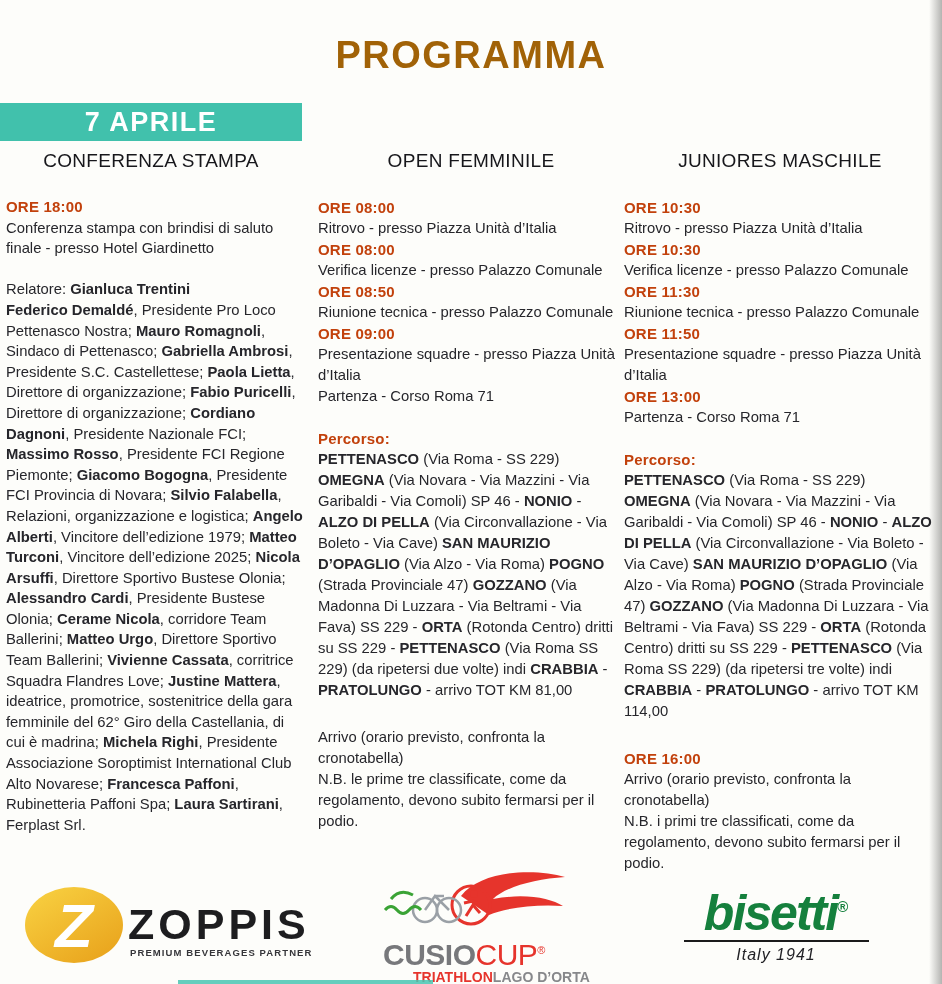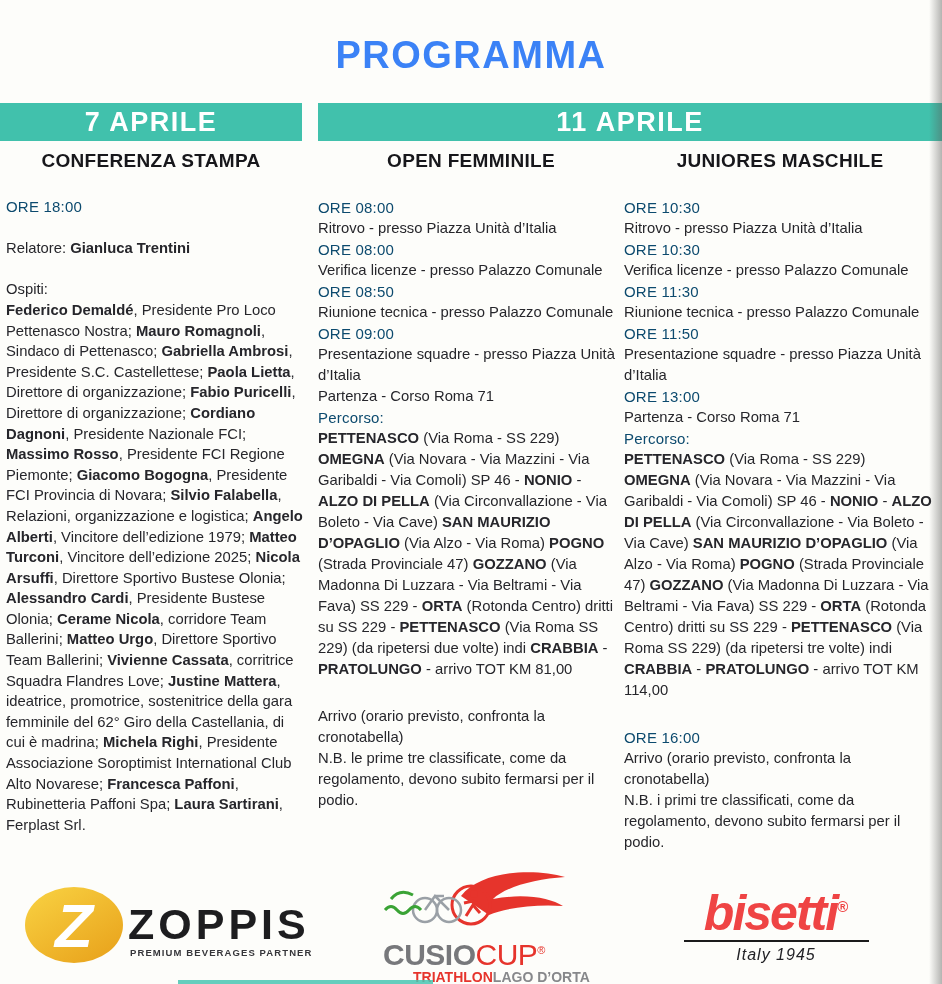--- a/index.html
+++ b/index.html
@@ -1,58 +1,58 @@
 <!DOCTYPE html>
 <html><head>
 <meta charset="utf-8">
 <style>
   * { margin:0; padding:0; box-sizing:border-box; }
   html,body { background:#ffffff; }
   body { font-family:"Liberation Sans", sans-serif; }
   .page { position:relative; width:942px; height:984px; background:#fdfdfa; overflow:hidden; color:#1c1c20; }
 
   .title { position:absolute; top:34px; left:0; width:942px; text-align:center;
-           font-size:38px; font-weight:bold; letter-spacing:1.5px; color:#3b82f6; }
+           font-size:38px; font-weight:bold; letter-spacing:1.5px; color:#a16207; }
 
   .banner { position:absolute; top:103px; height:38px; background:#41c1ac; color:#ffffff;
             font-weight:bold; font-size:27px; letter-spacing:1.5px; text-align:center; line-height:39px; }
   .banner-left  { left:0; width:302px; }
   .banner-right { left:318px; width:624px; }
 
-  .col-heading { position:absolute; top:150px; font-size:19px; font-weight:bold;
+  .col-heading { position:absolute; top:150px; font-size:19px; font-weight:normal;
                  letter-spacing:0.3px; text-align:center; color:#17171b; }
   .h-left  { left:0;     width:302px; }
   .h-mid   { left:318px; width:306px; }
   .h-right { left:624px; width:312px; }
 
   .col { position:absolute; top:197px; font-size:14.8px; line-height:21px; color:#26262b; }
   .col-left  { left:6px;   width:298px; line-height:20.6px; }
   .col-mid   { left:318px; width:297px; }
   .col-right { left:624px; width:308px; }
 
-  .time { font-weight:normal; color:#0c4a6e; font-size:15px; letter-spacing:0.2px; }
+  .time { font-weight:bold; color:#c2410c; font-size:15px; letter-spacing:0.2px; }
   p { margin:0; }
   .mt1 { margin-top:20.6px; }
-  .percorso { }
+  .percorso { margin-top:21px; }
   .arrivo   { margin-top:26px; }
 
   
   .sponsor-zoppis  { position:absolute; left:22px;  top:882px; }
   .sponsor-cusio   { position:absolute; left:383px; top:868px; width:185px; }
   .sponsor-bisetti { position:absolute; left:666px; top:880px; width:220px; text-align:center; }
 
   .cusio-word { font-size:30px; line-height:32px; letter-spacing:-0.5px; white-space:nowrap; }
   .cusio-c1 { color:#77787b; font-weight:bold; }
   .cusio-c2 { color:#e6342c;margin-top:44px; }
   .cusio-reg { font-size:11px; color:#e6342c; vertical-align:super; }
   .cusio-line2 { font-size:14px; font-weight:bold; margin-left:30px; line-height:13px; white-space:nowrap; }
   .cusio-red  { color:#e6342c; }
   .cusio-gray { color:#87888b; }
 
-  .bisetti-word { font-size:50px; font-weight:bold; font-style:italic; color:#ef4444;
+  .bisetti-word { font-size:50px; font-weight:bold; font-style:italic; color:#15803d;
                   letter-spacing:-2px; line-height:54px; white-space:nowrap; }
   .bisetti-reg  { font-size:15px; vertical-align:super; letter-spacing:0; }
   .bisetti-rule { width:185px; height:2px; background:#1b1b1b; margin:0 auto 4px; }
   .bisetti-tag  { font-style:italic; font-size:16px; color:#222226; letter-spacing:1px; }
 
   
   .edge-right { position:absolute; right:0; top:0; width:13px; height:984px; pointer-events:none;
                 background:linear-gradient(to right, rgba(90,90,88,0), rgba(90,90,88,0.45)); }
   .edge-bottom { position:absolute; left:178px; bottom:0; width:255px; height:4px;
                  background:#49c6b2; opacity:0.85; }
@@ -60,32 +60,29 @@
 </head>
 <body>
 
 <div class="page">
 
   <h1 class="title">PROGRAMMA</h1>
 
   <div class="banner banner-left">
     <span>7 APRILE</span>
   </div>
-  <div class="banner banner-right">
-    <span>11 APRILE</span>
-  </div>
 
   <div class="col-heading h-left">CONFERENZA STAMPA</div>
   <div class="col-heading h-mid">OPEN FEMMINILE</div>
   <div class="col-heading h-right">JUNIORES MASCHILE</div>
 
   <div class="col col-left">
     <div class="time">ORE 18:00</div>
+    <p>Conferenza stampa con brindisi di saluto finale - presso Hotel Giardinetto</p>
     <p class="mt1"><span>Relatore: </span><span style="font-weight: 700;">Gianluca Trentini</span></p>
-    <p class="mt1">Ospiti:</p>
     <p><span style="font-weight: 700;">Federico Demaldé</span><span>, Presidente Pro Loco Pettenasco Nostra; </span><span style="font-weight: 700;">Mauro Romagnoli</span><span>, Sindaco di Pettenasco; </span><span style="font-weight: 700;">Gabriella Ambrosi</span><span>, Presidente S.C. Castellettese; </span><span style="font-weight: 700;">Paola Lietta</span><span>, Direttore di organizzazione; </span><span style="font-weight: 700;">Fabio Puricelli</span><span>, Direttore di organizzazione; </span><span style="font-weight: 700;">Cordiano Dagnoni</span><span>, Presidente Nazionale FCI; </span><span style="font-weight: 700;">Massimo Rosso</span><span>, Presidente FCI Regione Piemonte; </span><span style="font-weight: 700;">Giacomo Bogogna</span><span>, Presidente FCI Provincia di Novara; </span><span style="font-weight: 700;">Silvio Falabella</span><span>, Relazioni, organizzazione e logistica; </span><span style="font-weight: 700;">Angelo Alberti</span><span>, Vincitore dell’edizione 1979; </span><span style="font-weight: 700;">Matteo Turconi</span><span>, Vincitore dell’edizione 2025; </span><span style="font-weight: 700;">Nicola Arsuffi</span><span>, Direttore Sportivo Bustese Olonia; </span><span style="font-weight: 700;">Alessandro Cardi</span><span>, Presidente Bustese Olonia; </span><span style="font-weight: 700;">Cerame Nicola</span><span>, corridore Team Ballerini; </span><span style="font-weight: 700;">Matteo Urgo</span><span>, Direttore Sportivo Team Ballerini; </span><span style="font-weight: 700;">Vivienne Cassata</span><span>, corritrice Squadra Flandres Love; </span><span style="font-weight: 700;">Justine Mattera</span><span>, ideatrice, promotrice, sostenitrice della gara femminile del 62° Giro della Castellania, di cui è madrina; </span><span style="font-weight: 700;">Michela Righi</span><span>, Presidente Associazione Soroptimist International Club Alto Novarese; </span><span style="font-weight: 700;">Francesca Paffoni</span><span>, Rubinetteria Paffoni Spa; </span><span style="font-weight: 700;">Laura Sartirani</span><span>, Ferplast Srl.</span></p>
   </div>
 
   <div class="col col-mid">
     <div>
 
     <div class="sched-item">
         <div class="time">ORE 08:00</div>
         <p>Ritrovo - presso Piazza Unità d’Italia</p>
       </div>
@@ -184,19 +181,19 @@
       <span class="cusio-red">TRIATHLON</span><span class="cusio-gray">LAGO D’ORTA</span>
     </div>
     
   </div>
 
   <div class="sponsor-bisetti">
     <div class="bisetti-word">
       <span>bisetti</span><span class="bisetti-reg">®</span>
     </div>
     <div class="bisetti-rule"></div>
-    <div class="bisetti-tag">Italy 1945</div>
+    <div class="bisetti-tag">Italy 1941</div>
   </div>
 
   <div class="edge-right"></div>
   <div class="edge-bottom"></div>
 
 </div>
 
 </body></html>

